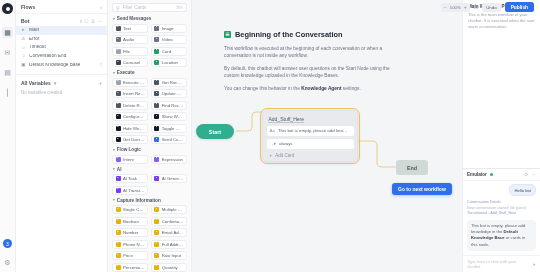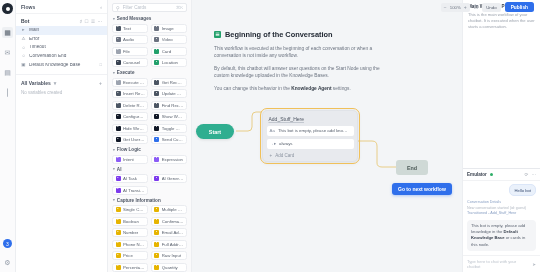--- a/index.html
+++ b/index.html
@@ -150,21 +150,21 @@
     display:flex;align-items:center;
   }
   .btn-publish {
     height: 10px; padding: 0 6px; border-radius: 2.5px;
     background: #2f6feb; color: #fff; font-size: 4.8px; font-weight: 600;
     display: flex; align-items: center;
   }
 
   
   .info {
-    position: absolute; left: 22px; top: 30px; width: 176px;
+    position: absolute; left: 32px; top: 30px; width: 176px;
   }
   .info-title {
     display:flex; align-items:center; gap:4px;
     font-size: 7.4px; font-weight: 700; color: #232a35; margin-bottom: 6px;
   }
   .info-title .book {
     width:7px;height:7px;border-radius:1px;background:#22a06b;
     display:flex;align-items:center;justify-content:center;color:#fff;font-size:4.5px;
   }
   .info-p {

